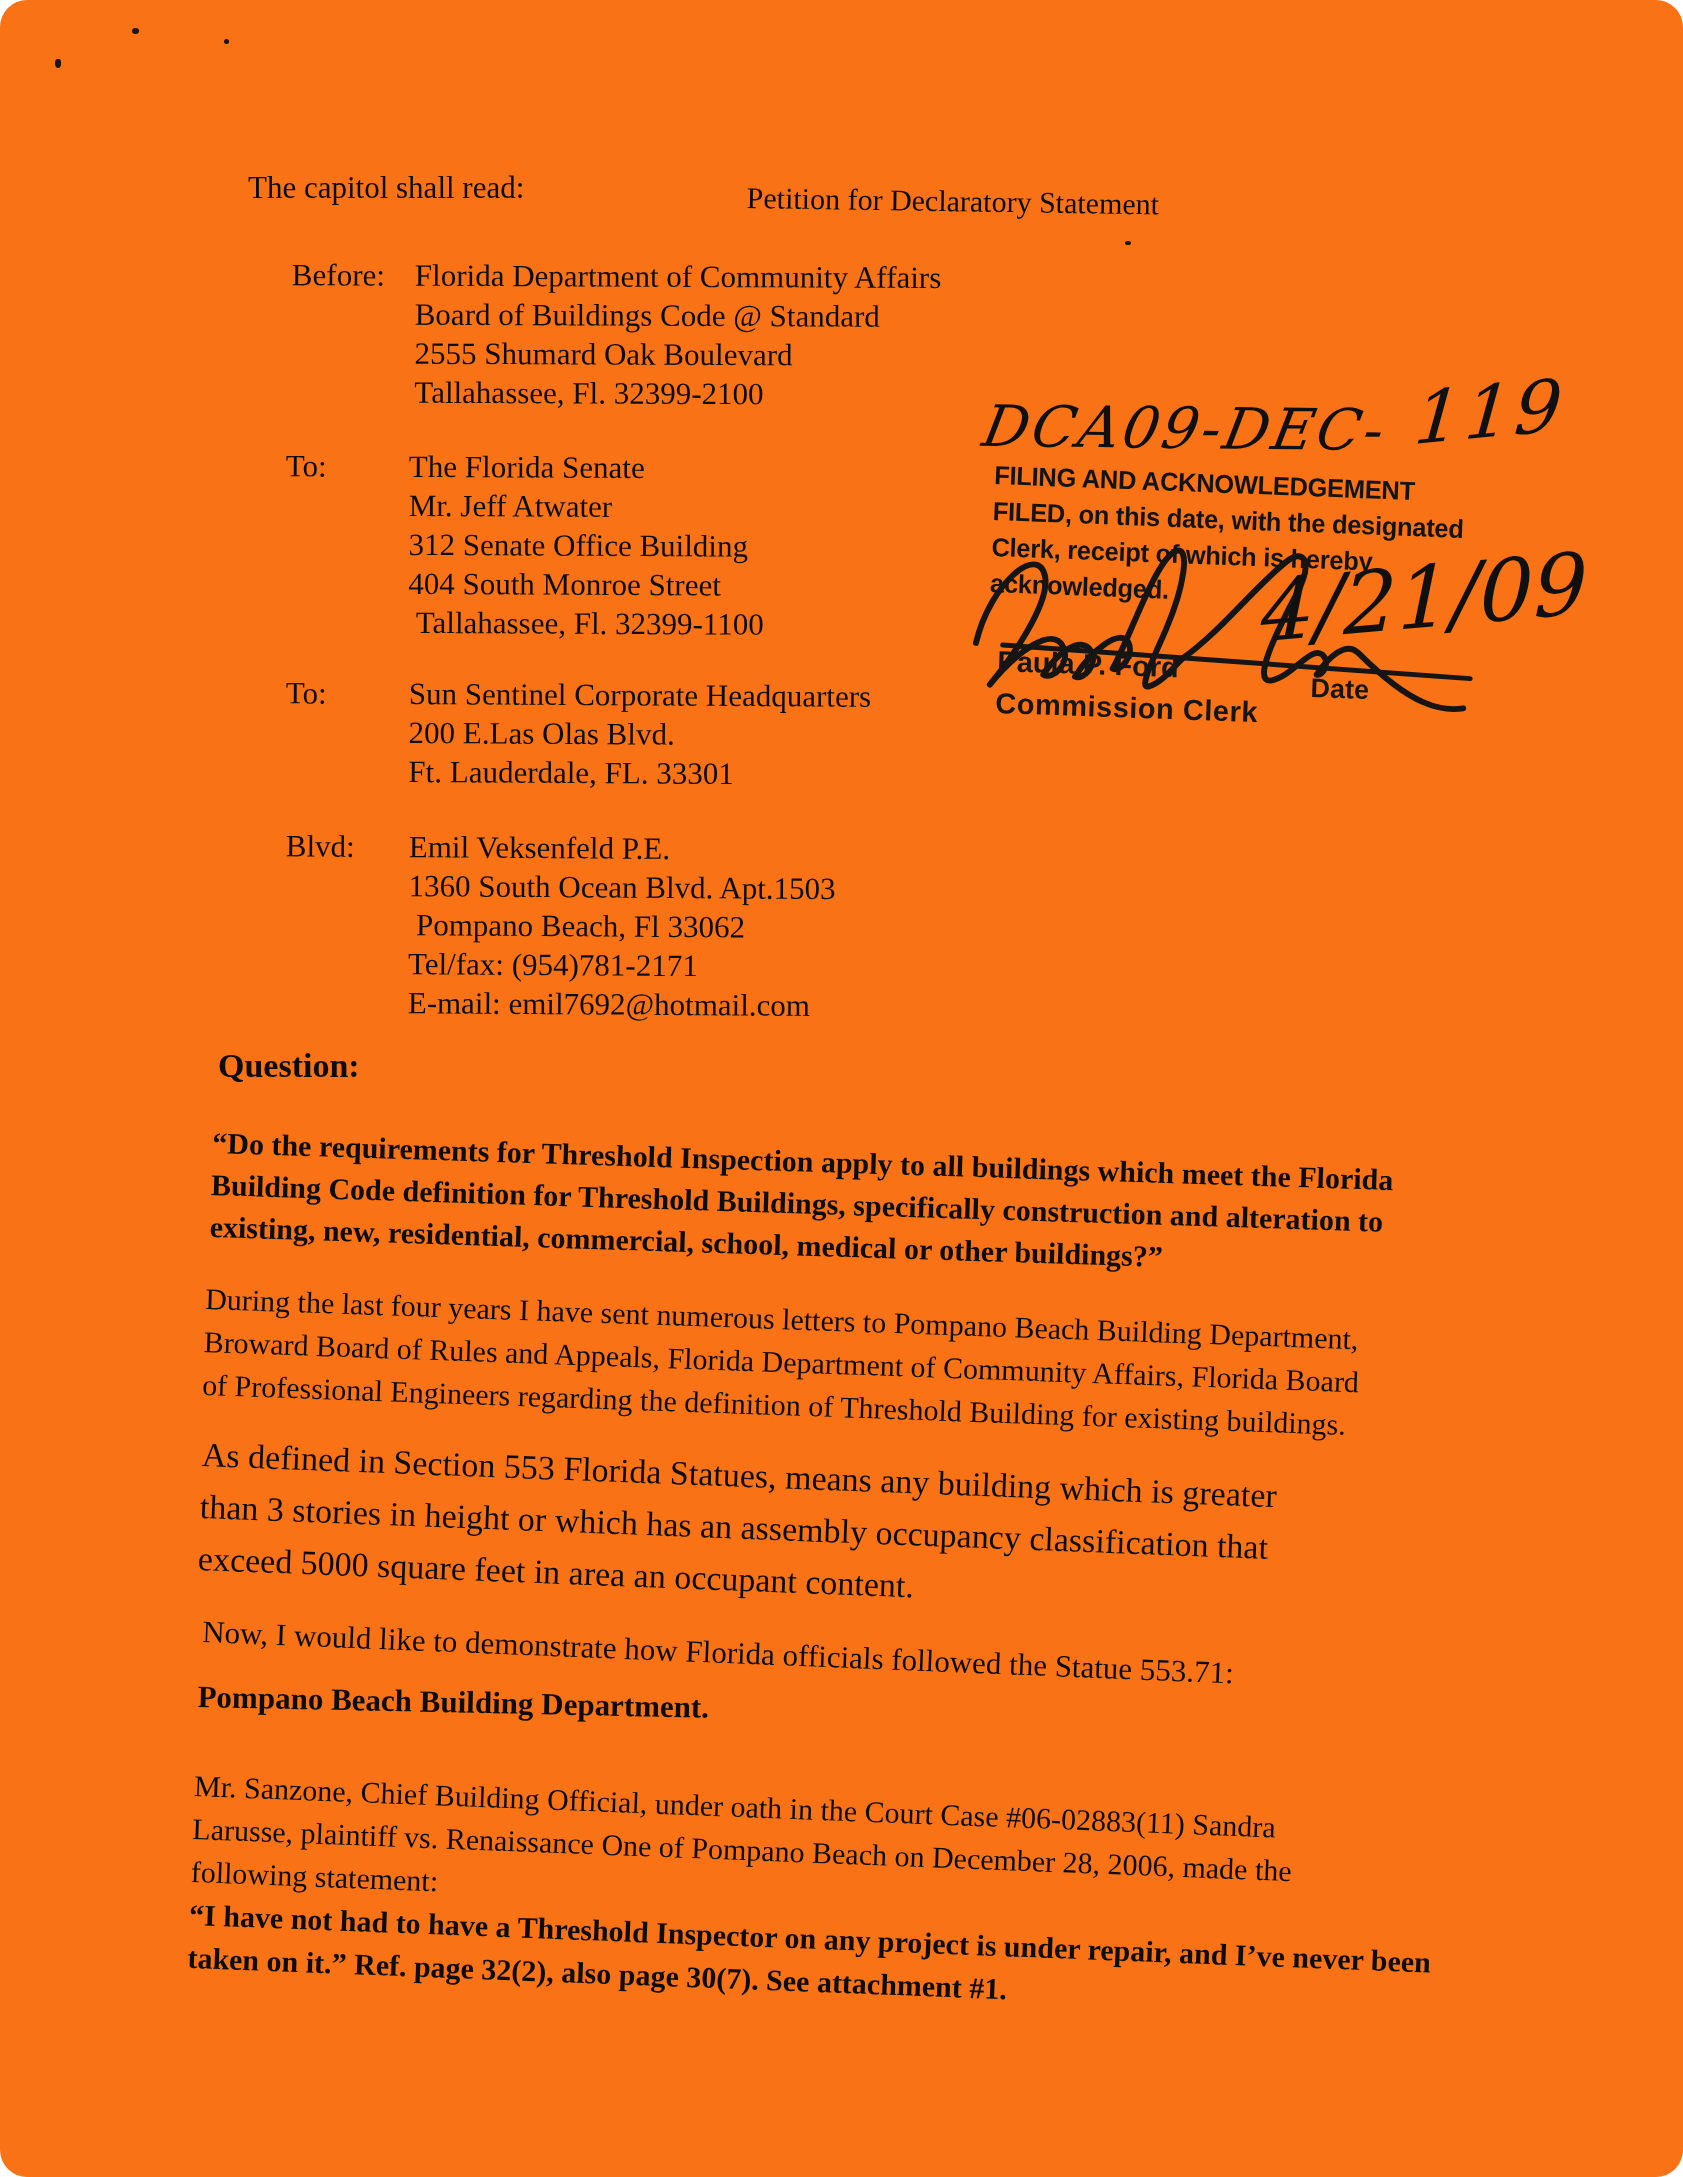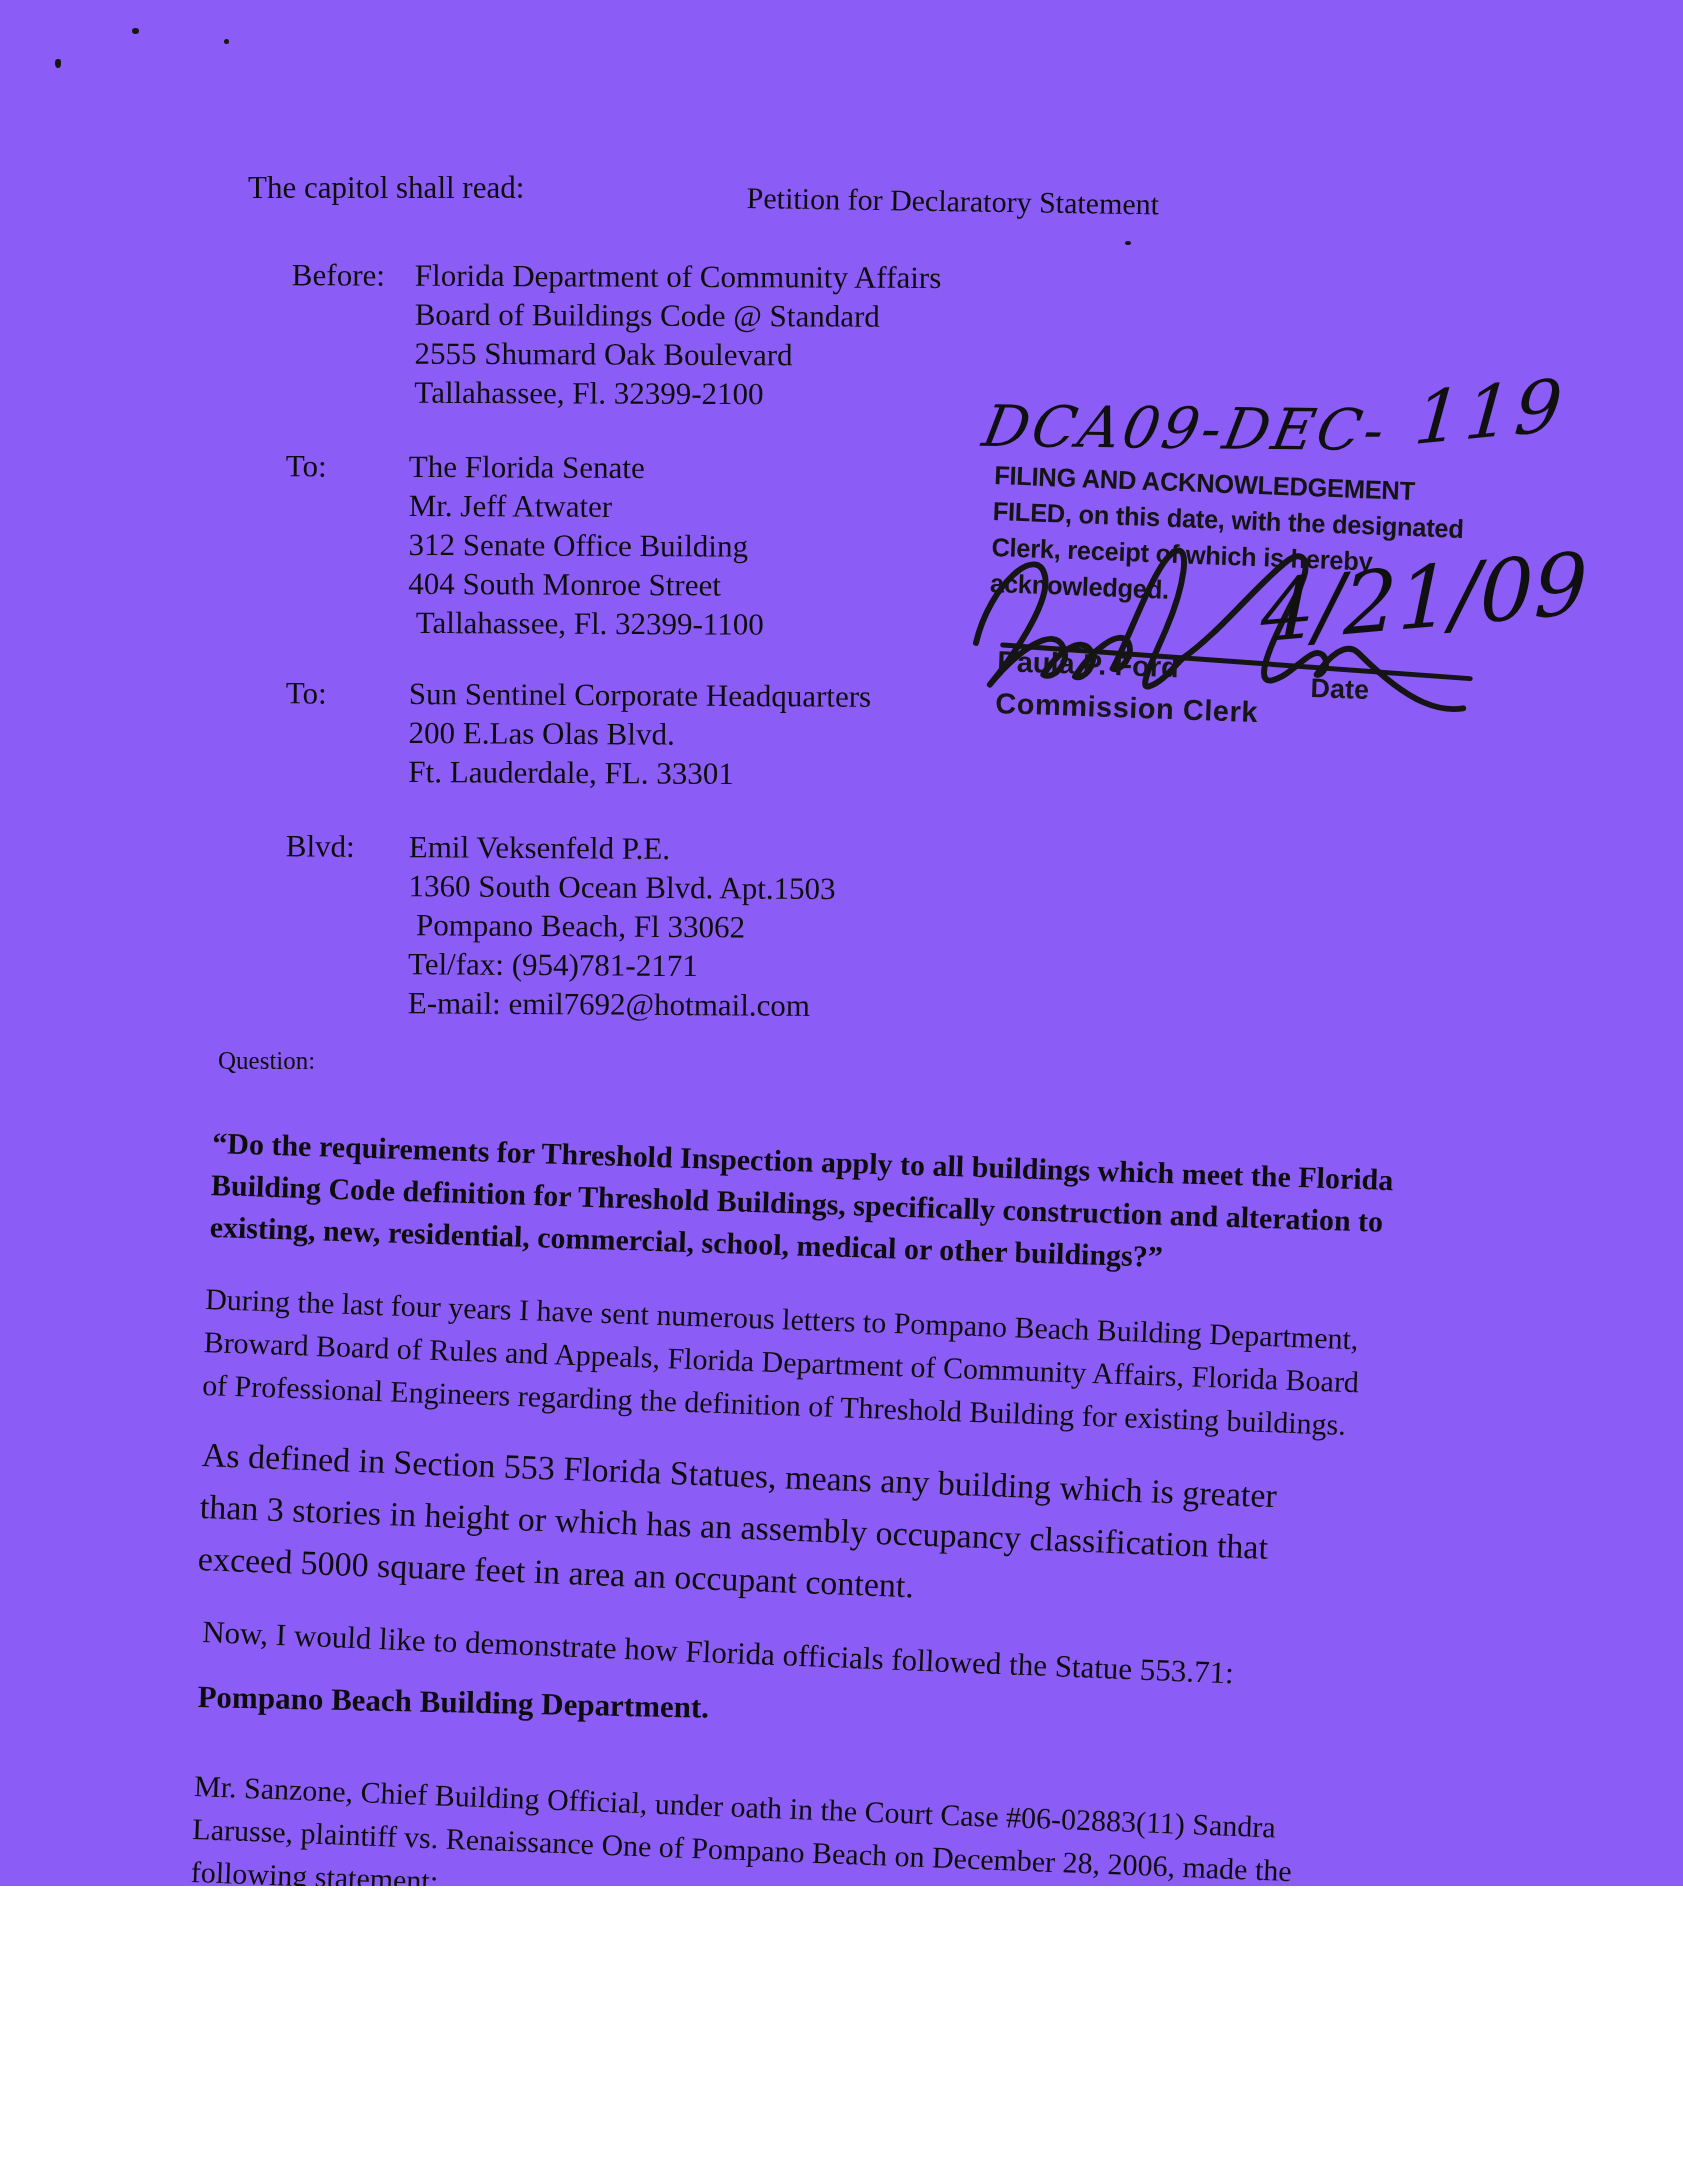--- a/index.html
+++ b/index.html
@@ -1,23 +1,24 @@
 <!DOCTYPE html>
 <html><head>
 <meta charset="utf-8">
 <style>
   html, body { margin: 0; padding: 0; background: #ffffff; }
   .page {
     position: relative;
     width: 1683px;
-    height: 1886px;
-    background: #8b5cf6;
+    height: 2177px;
+    background: #f97316;
     font-family: "Liberation Serif", serif;
     color: #0d0d0d;
     overflow: hidden;
+    border-radius: 27px;
   }
   .abs { position: absolute; }
   .lines { white-space: pre-line; }
   .speck { position: absolute; background: #171717; border-radius: 50%; }
 
   
   .hdr-left { left: 248px; top: 170px; font-size: 31px; }
   .doc-title { left: 747px; top: 181px; font-size: 30px; transform: rotate(0.9deg); transform-origin: left top; }
 
   
@@ -58,21 +59,21 @@
   .sig-title { left: 31px;  top: 311px; font-size: 29px; letter-spacing: 0.5px; }
   .date-label{ left: 346px; top: 297px; font-size: 27px; }
   .date-value {
     position: absolute; left: 297px; top: 186px;
     font-family: "DejaVu Serif", serif; font-style: italic;
     font-size: 85px; color: #101010; white-space: nowrap;
     transform: rotate(-5deg) skewX(-6deg); transform-origin: left top;
   }
 
   
-  .q-heading { left: 218px; top: 1047px; font-size: 25px; font-weight: normal; }
+  .q-heading { left: 218px; top: 1047px; font-size: 34px; font-weight: bold; }
   .para { transform-origin: left top; }
   .p-quote   { left: 213px; top: 1122px; font-size: 30px; font-weight: bold; line-height: 42px; transform: rotate(1.8deg); }
   .p-during  { left: 206px; top: 1277px; font-size: 30px; line-height: 43px; transform: rotate(2deg); }
   .p-defn    { left: 203px; top: 1429px; font-size: 34px; line-height: 52px; transform: rotate(2.2deg); }
   .p-now     { left: 203px; top: 1614px; font-size: 31px; transform: rotate(2.3deg); }
   .sec-head  { left: 198px; top: 1679px; font-size: 31px; font-weight: bold; transform: rotate(1.2deg); transform-origin: left top; }
   .p-sanzone { left: 195px; top: 1764px; font-size: 30px; line-height: 43px; transform: rotate(2.2deg); }
   .p-sanzone .quote-part { font-weight: bold; }
 </style>
 </head>

